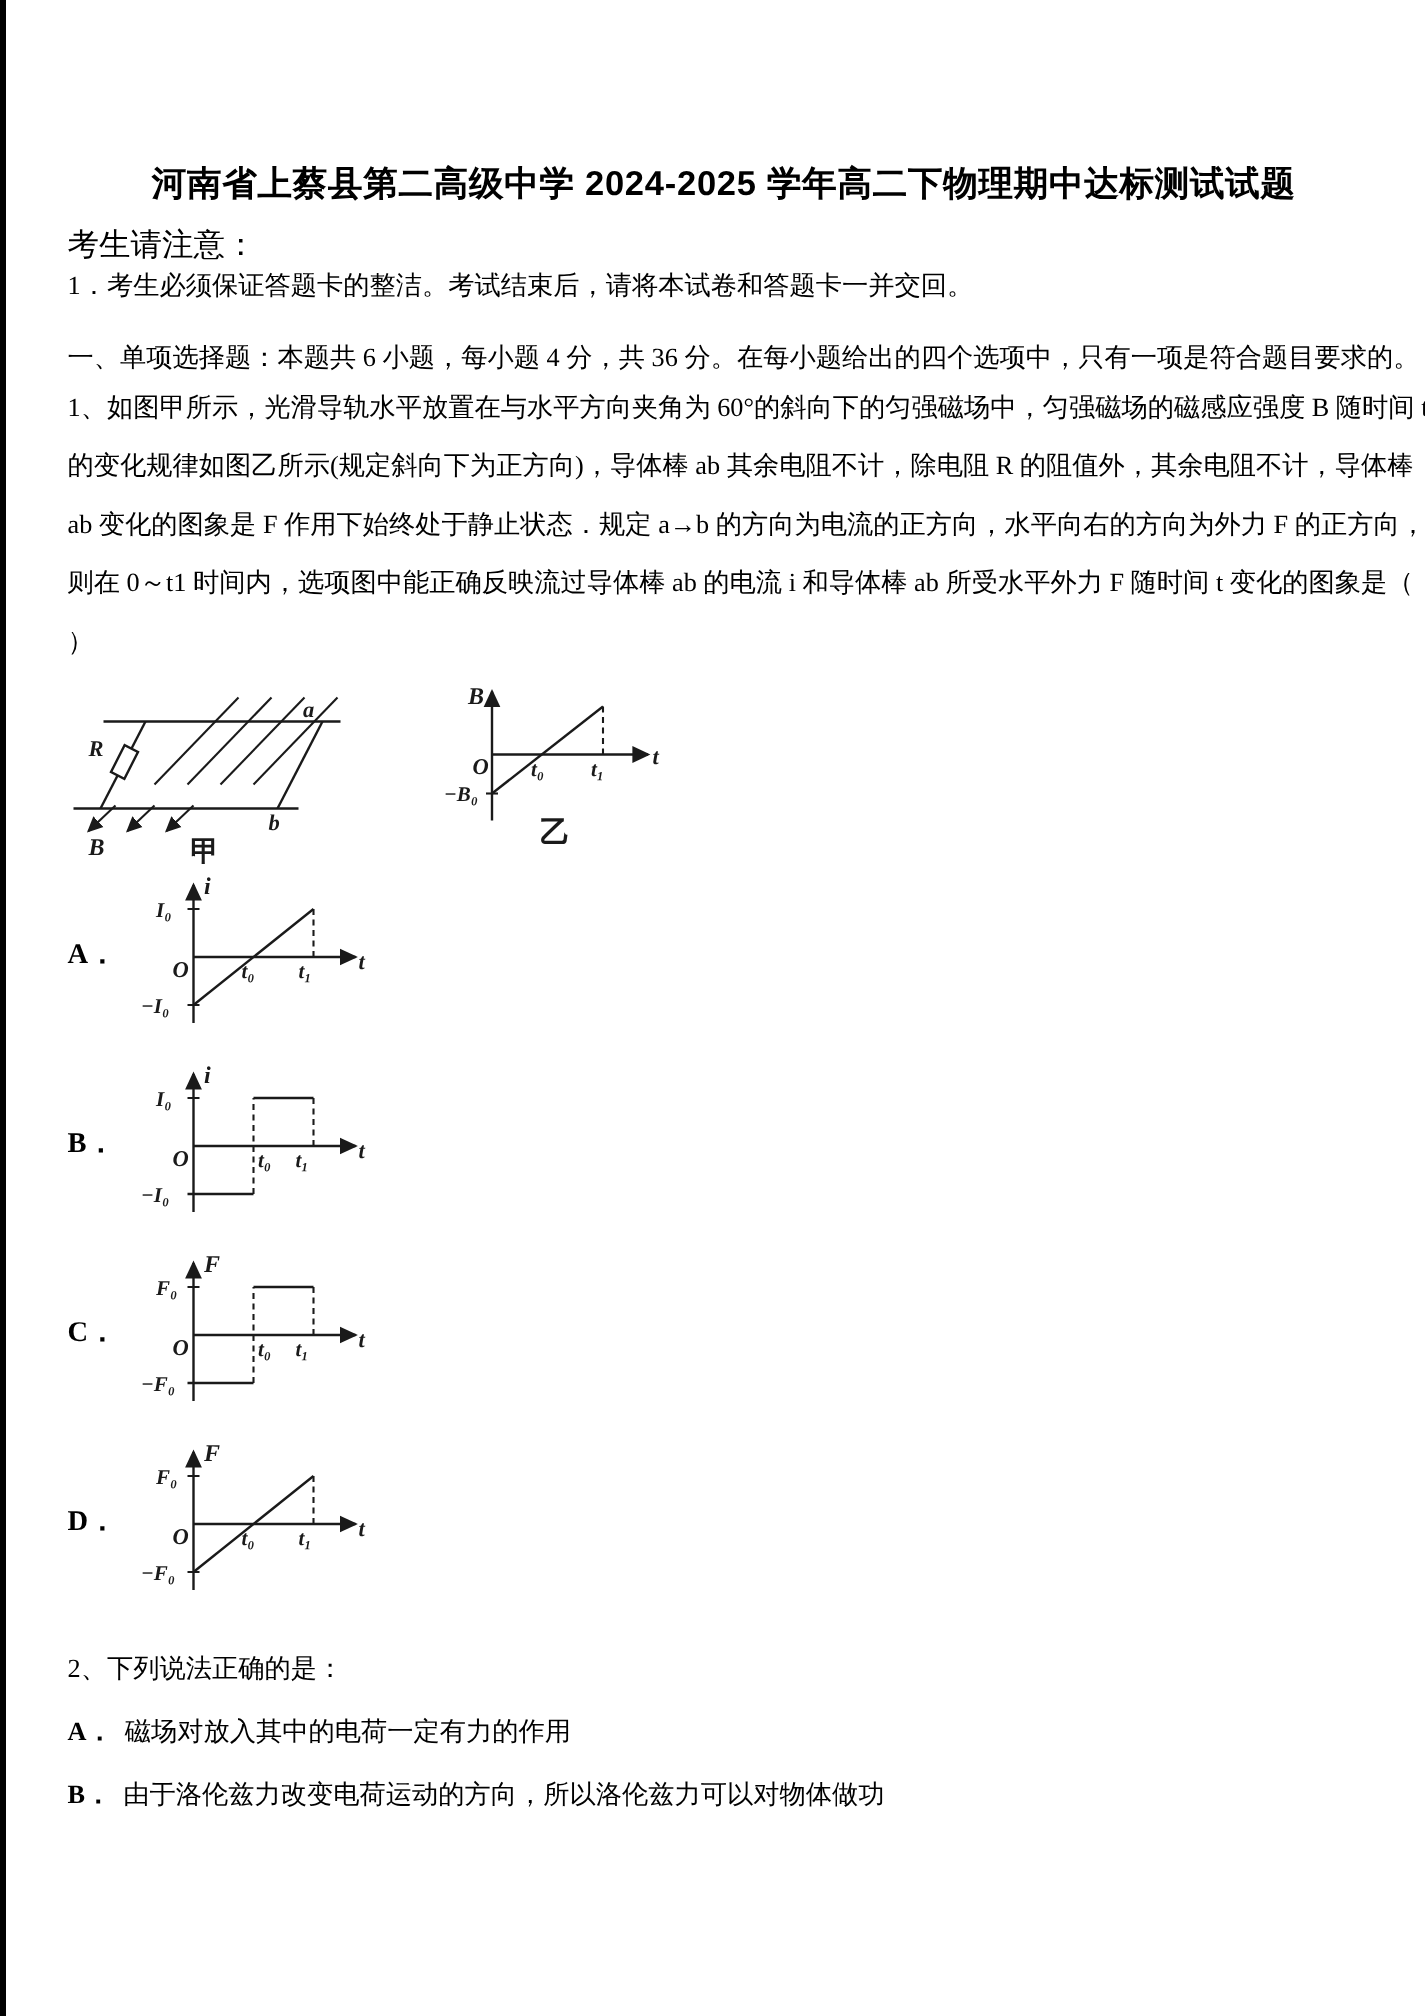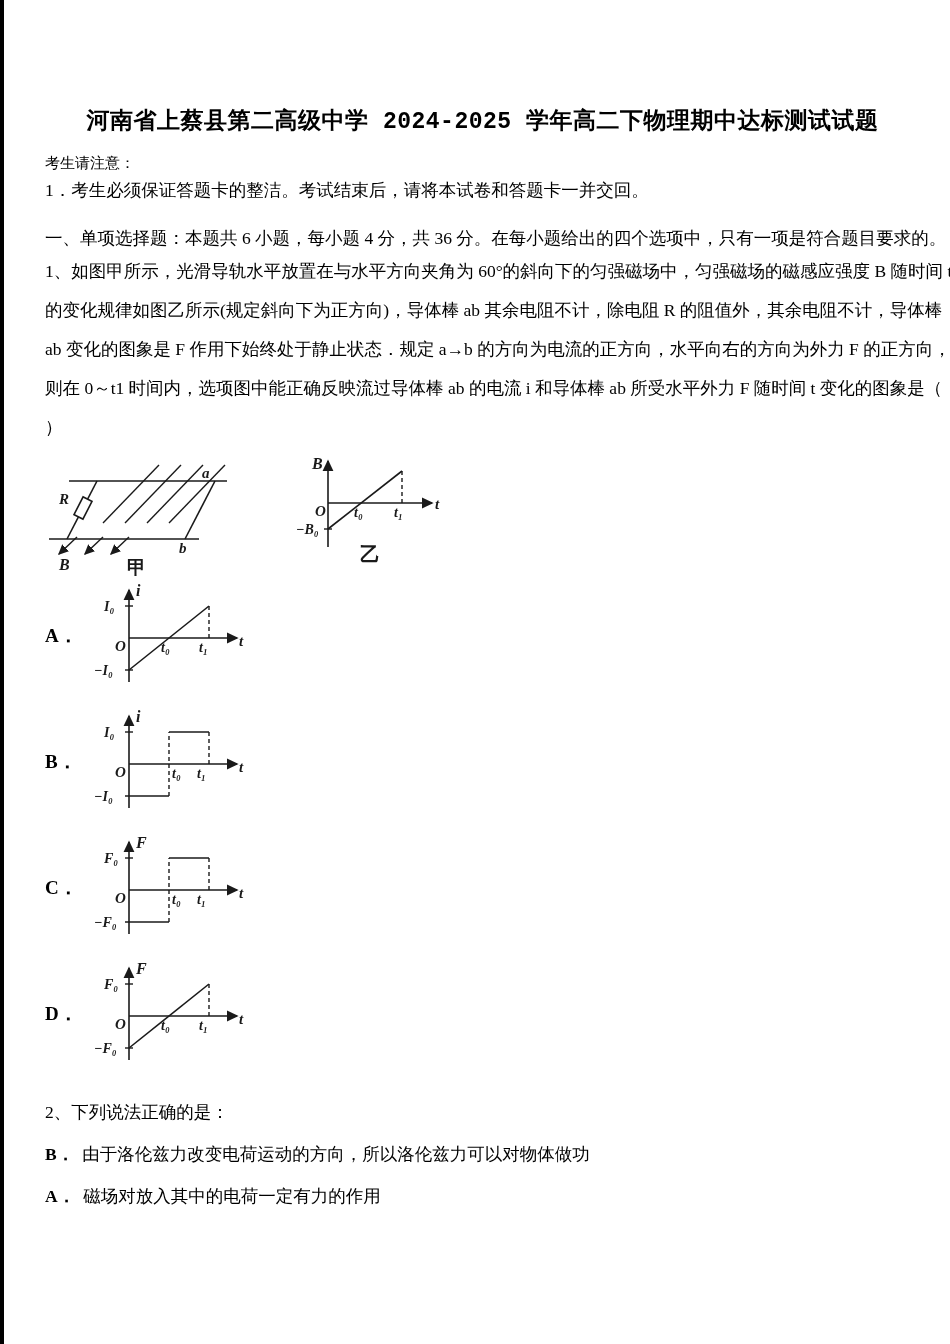--- a/index.html
+++ b/index.html
@@ -1,22 +1,22 @@
 <!DOCTYPE html>
 <html><head>
 <meta charset="utf-8">
 <style>
   html,body{margin:0;padding:0;background:#fff;}
   body{width:950px;height:1344px;position:relative;overflow:hidden;
        font-family:"Liberation Serif","DejaVu Serif",serif;color:#000;}
   .scan-edge{position:absolute;left:0;top:0;width:4px;height:100%;background:#000;}
   .page{padding:104px 30px 0 45px;width:875px;}
-  .title{font-family:Liberation Mono, monospace;font-weight:bold;
+  .title{font-family:Liberation Sans, sans-serif;font-weight:bold;
          font-size:23px;line-height:36px;text-align:center;margin:0 0 10px 0;letter-spacing:0.5px;}
-  .notice-heading{font-size:15px;line-height:27px;}
+  .notice-heading{font-size:21px;line-height:27px;}
   .notice-item{font-size:17.5px;line-height:27px;text-align:justify;}
   .section-heading{font-size:17.5px;line-height:27px;margin-top:21px;white-space:nowrap;}
   .q1-line{font-size:17.5px;line-height:39px;white-space:nowrap;}
   .figs{display:flex;align-items:flex-start;margin-top:4px;margin-left:2px;gap:48px;height:122px;}
   .opt-row{display:flex;align-items:center;height:126px;}
   .opt-letter{font-size:19px;font-weight:bold;width:42px;flex:0 0 42px;}
   .q2-block{margin-top:14px;}
   .q2-line{font-size:17.5px;line-height:42px;white-space:nowrap;font-family:Liberation Serif, serif;}
   .q2-letter{font-weight:bold;margin-right:8px;}
   svg{display:block;}
@@ -198,20 +198,20 @@
       <text class="math" font-size="15" x="28" y="71">O</text>
       <text class="math" font-size="14" x="74" y="72">t₀</text>
       <text class="math" font-size="14" x="112" y="72">t₁</text>
       <text class="math" font-size="15" x="152" y="66">t</text>
     </svg>
   </div>
 
   <div class="q2-block">
     <div class="q2-line">2、下列说法正确的是：</div>
     <div class="q2-line">
+      <span class="q2-letter">A．</span><span>磁场对放入其中的电荷一定有力的作用</span>
+    </div>
+    <div class="q2-line">
       <span class="q2-letter">B．</span><span>由于洛伦兹力改变电荷运动的方向，所以洛伦兹力可以对物体做功</span>
     </div>
-    <div class="q2-line">
-      <span class="q2-letter">A．</span><span>磁场对放入其中的电荷一定有力的作用</span>
-    </div>
   </div>
 
 </div>
 
 </body></html>

